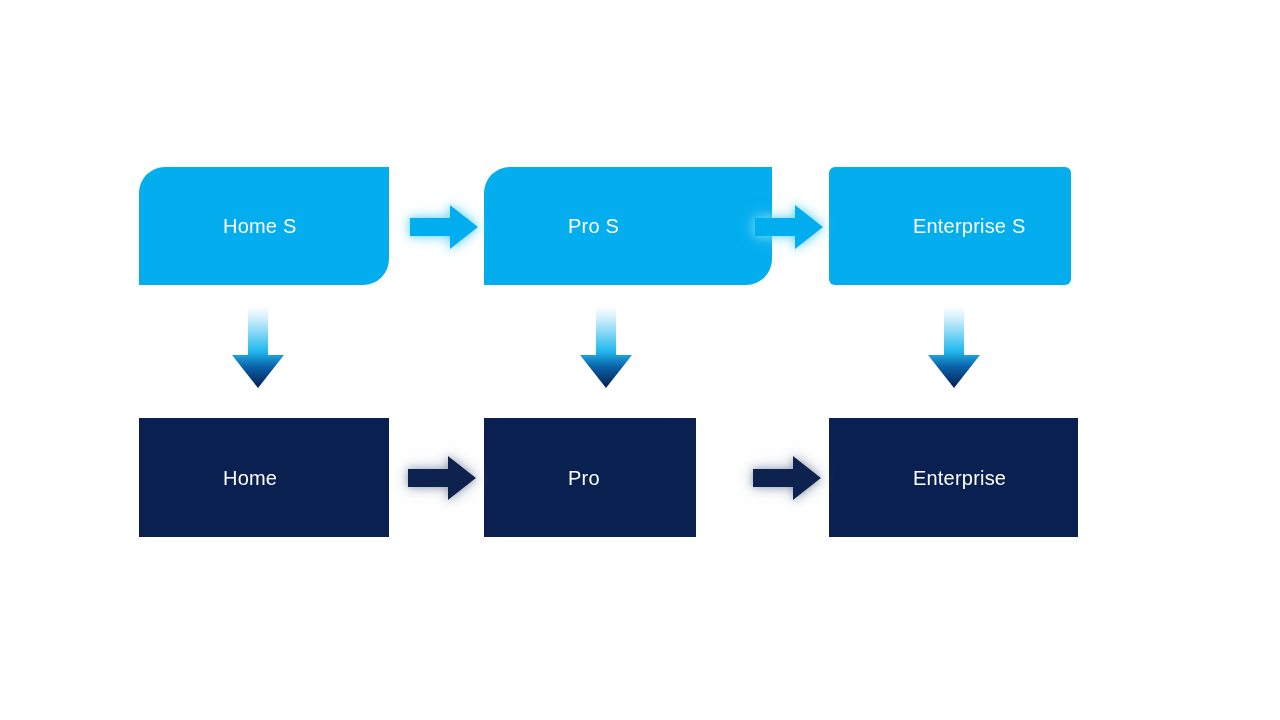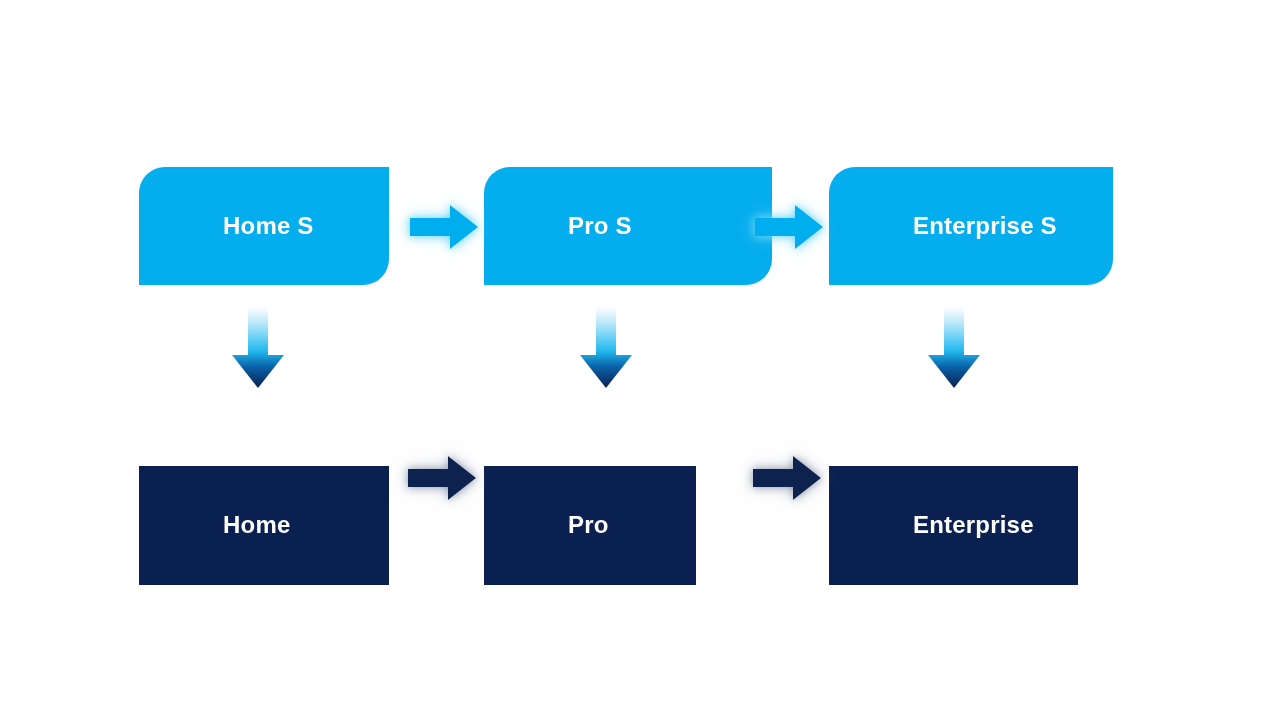--- a/index.html
+++ b/index.html
@@ -25,41 +25,40 @@
   
   .node {
     position: absolute;
     display: flex;
     align-items: center;
     box-sizing: border-box;
   }
 
   .node .node-label {
     color: #ffffff;
-    font-size: 24px;
-    font-weight: 700;
+    font-size: 20px;
+    font-weight: 400;
     letter-spacing: 0.2px;
     line-height: 1.2;
     white-space: nowrap;
   }
 
   
   .node-top {
     background: #03ADEE;
     border-radius: 26px 0 26px 0;
   }
   .node-top .node-label {
     padding-left: 84px;
   }
 
   
   .node-bottom {
     background: #0A2050;
     border-radius: 0;
-    margin-top: 48px;
   }
   .node-bottom .node-label {
     padding-left: 84px;
   }
 
   
   .arrow {
     position: absolute;
   }
   .arrow svg {
@@ -75,21 +74,21 @@
 <div id="canvas" style="background: rgb(255, 255, 255);">
 
   <div class="node node-top" style="left: 139px; top: 167px; width: 250px; height: 118px;">
     <span class="node-label">Home S</span>
   </div>
 
   <div class="node node-top" style="left: 484px; top: 167px; width: 288px; height: 118px;">
     <span class="node-label">Pro S</span>
   </div>
 
-  <div class="node node-top" style="left: 829px; top: 167px; width: 284px; height: 118px;">
+  <div class="node node-top" style="left: 829px; top: 167px; width: 242px; height: 118px; border-radius: 6px;">
     <span class="node-label">Enterprise S</span>
   </div>
 
   <div class="node node-bottom" style="left: 139px; top: 418px; width: 250px; height: 119px;">
     <span class="node-label">Home</span>
   </div>
 
   <div class="node node-bottom" style="left: 484px; top: 418px; width: 212px; height: 119px;">
     <span class="node-label">Pro</span>
   </div>

